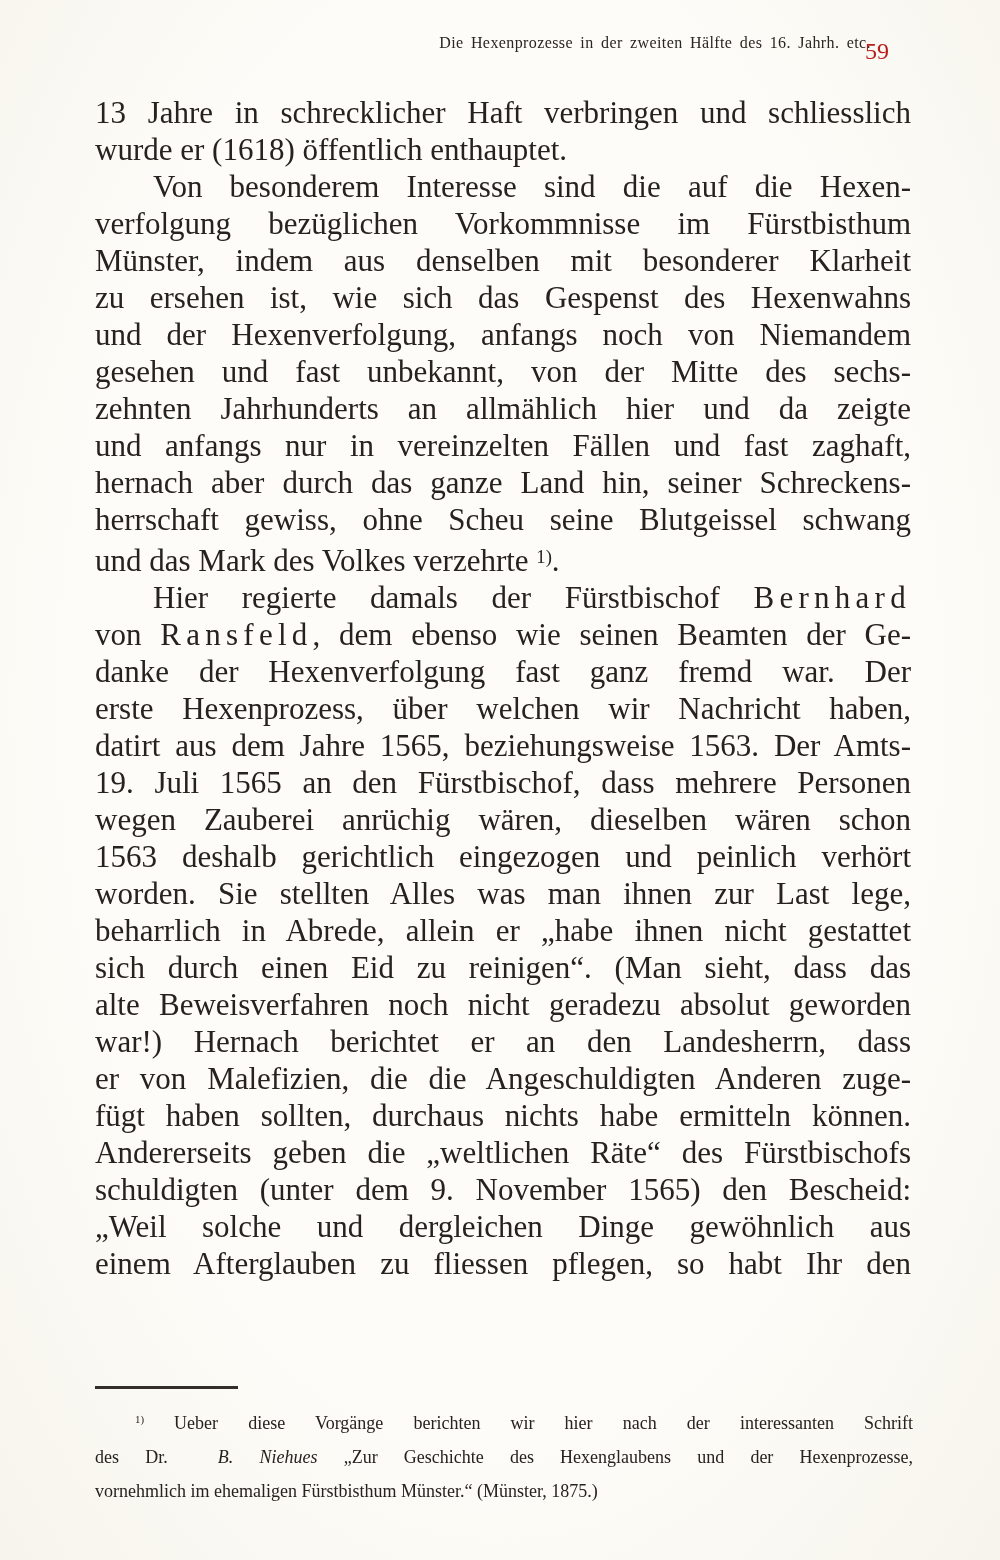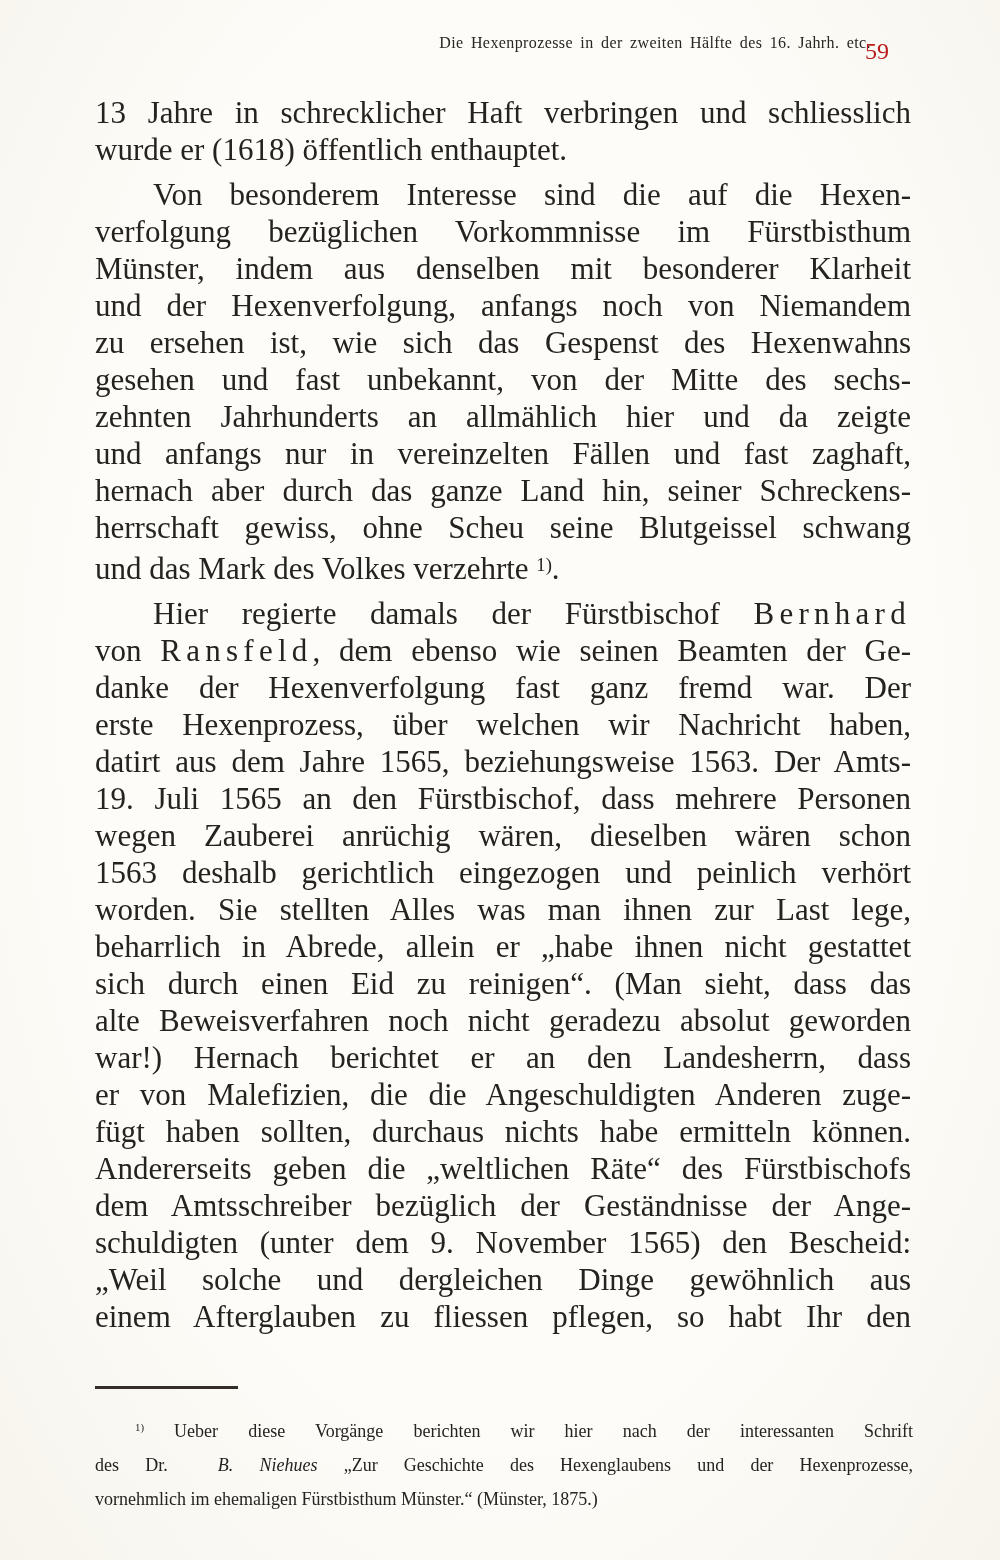--- a/index.html
+++ b/index.html
@@ -26,21 +26,21 @@
     position:absolute; top:94px; left:95px; width:816px;
     font-size:31px; line-height:37px;
   }
   .para { margin:0; }
   .line {
     text-align:justify;
     text-align-last:justify;
     -moz-text-align-last:justify;
   }
   .line.flush { text-align-last:left; -moz-text-align-last:left; }
-  .line.first { text-indent:58px;margin-top:8px; }
+  .line.first { text-indent:58px; }
   .sp { letter-spacing:0.17em; }
   .i  { font-style:italic;margin-left:24px; }
   .sup { font-size:0.60em; vertical-align:8px; letter-spacing:0; }
   .footnote-rule {
     position:absolute; top:1386px; left:95px; width:143px; height:3px;
     background:#332e29;
   }
   .footnote {
     position:absolute; top:1402px; left:95px; width:818px;
     font-size:18px; line-height:34px;
@@ -58,22 +58,22 @@
 
 <div class="body-text">
     <div class="para">
       <div class="line"><span>13 Jahre in schrecklicher Haft verbringen und schliesslich</span></div>
       <div class="line flush"><span>wurde er (1618) öffentlich enthauptet.</span></div>
     </div>
     <div class="para">
       <div class="line first"><span>Von besonderem Interesse sind die auf die Hexen-</span></div>
       <div class="line"><span>verfolgung bezüglichen Vorkommnisse im Fürstbisthum</span></div>
       <div class="line"><span>Münster, indem aus denselben mit besonderer Klarheit</span></div>
+      <div class="line"><span>zu ersehen ist, wie sich das Gespenst des Hexenwahns</span></div>
       <div class="line"><span>und der Hexenverfolgung, anfangs noch von Niemandem</span></div>
-      <div class="line"><span>zu ersehen ist, wie sich das Gespenst des Hexenwahns</span></div>
       <div class="line"><span>gesehen und fast unbekannt, von der Mitte des sechs-</span></div>
       <div class="line"><span>zehnten Jahrhunderts an allmählich hier und da zeigte</span></div>
       <div class="line"><span>und anfangs nur in vereinzelten Fällen und fast zaghaft,</span></div>
       <div class="line"><span>hernach aber durch das ganze Land hin, seiner Schreckens-</span></div>
       <div class="line"><span>herrschaft gewiss, ohne Scheu seine Blutgeissel schwang</span></div>
       <div class="line flush"><span>und das Mark des Volkes verzehrte </span><span class="sup">1)</span><span>.</span></div>
     </div>
     <div class="para">
       <div class="line first"><span>Hier regierte damals der Fürstbischof </span><span class="sp">Bernhard</span></div>
       <div class="line"><span>von </span><span class="sp">Ransfeld</span><span>, dem ebenso wie seinen Beamten der Ge-</span></div>
@@ -84,21 +84,20 @@
       <div class="line"><span>wegen Zauberei anrüchig wären, dieselben wären schon</span></div>
       <div class="line"><span>1563 deshalb gerichtlich eingezogen und peinlich verhört</span></div>
       <div class="line"><span>worden.  Sie stellten Alles was man ihnen zur Last lege,</span></div>
       <div class="line"><span>beharrlich in Abrede, allein er „habe ihnen nicht gestattet</span></div>
       <div class="line"><span>sich durch einen Eid zu reinigen“.  (Man sieht, dass das</span></div>
       <div class="line"><span>alte Beweisverfahren noch nicht geradezu absolut geworden</span></div>
       <div class="line"><span>war!)  Hernach berichtet er an den Landesherrn, dass</span></div>
       <div class="line"><span>er von Malefizien, die die Angeschuldigten Anderen zuge-</span></div>
       <div class="line"><span>fügt haben sollten, durchaus nichts habe ermitteln können.</span></div>
       <div class="line"><span>Andererseits geben die „weltlichen Räte“ des Fürstbischofs</span></div>
-      <div class="line"><span>dem Amtsschreiber bezüglich der Geständnisse der Ange-</span></div>
       <div class="line"><span>schuldigten (unter dem 9. November 1565) den Bescheid:</span></div>
       <div class="line"><span>„Weil solche und dergleichen Dinge gewöhnlich aus</span></div>
       <div class="line"><span>einem Afterglauben zu fliessen pflegen, so habt Ihr den</span></div>
     </div>
   </div>
 
 <div class="footnote-rule"></div>
 
 <div class="footnote">
     <div class="line first"><span class="sup">1)</span><span> Ueber diese Vorgänge berichten wir hier nach der interessanten Schrift</span></div>

